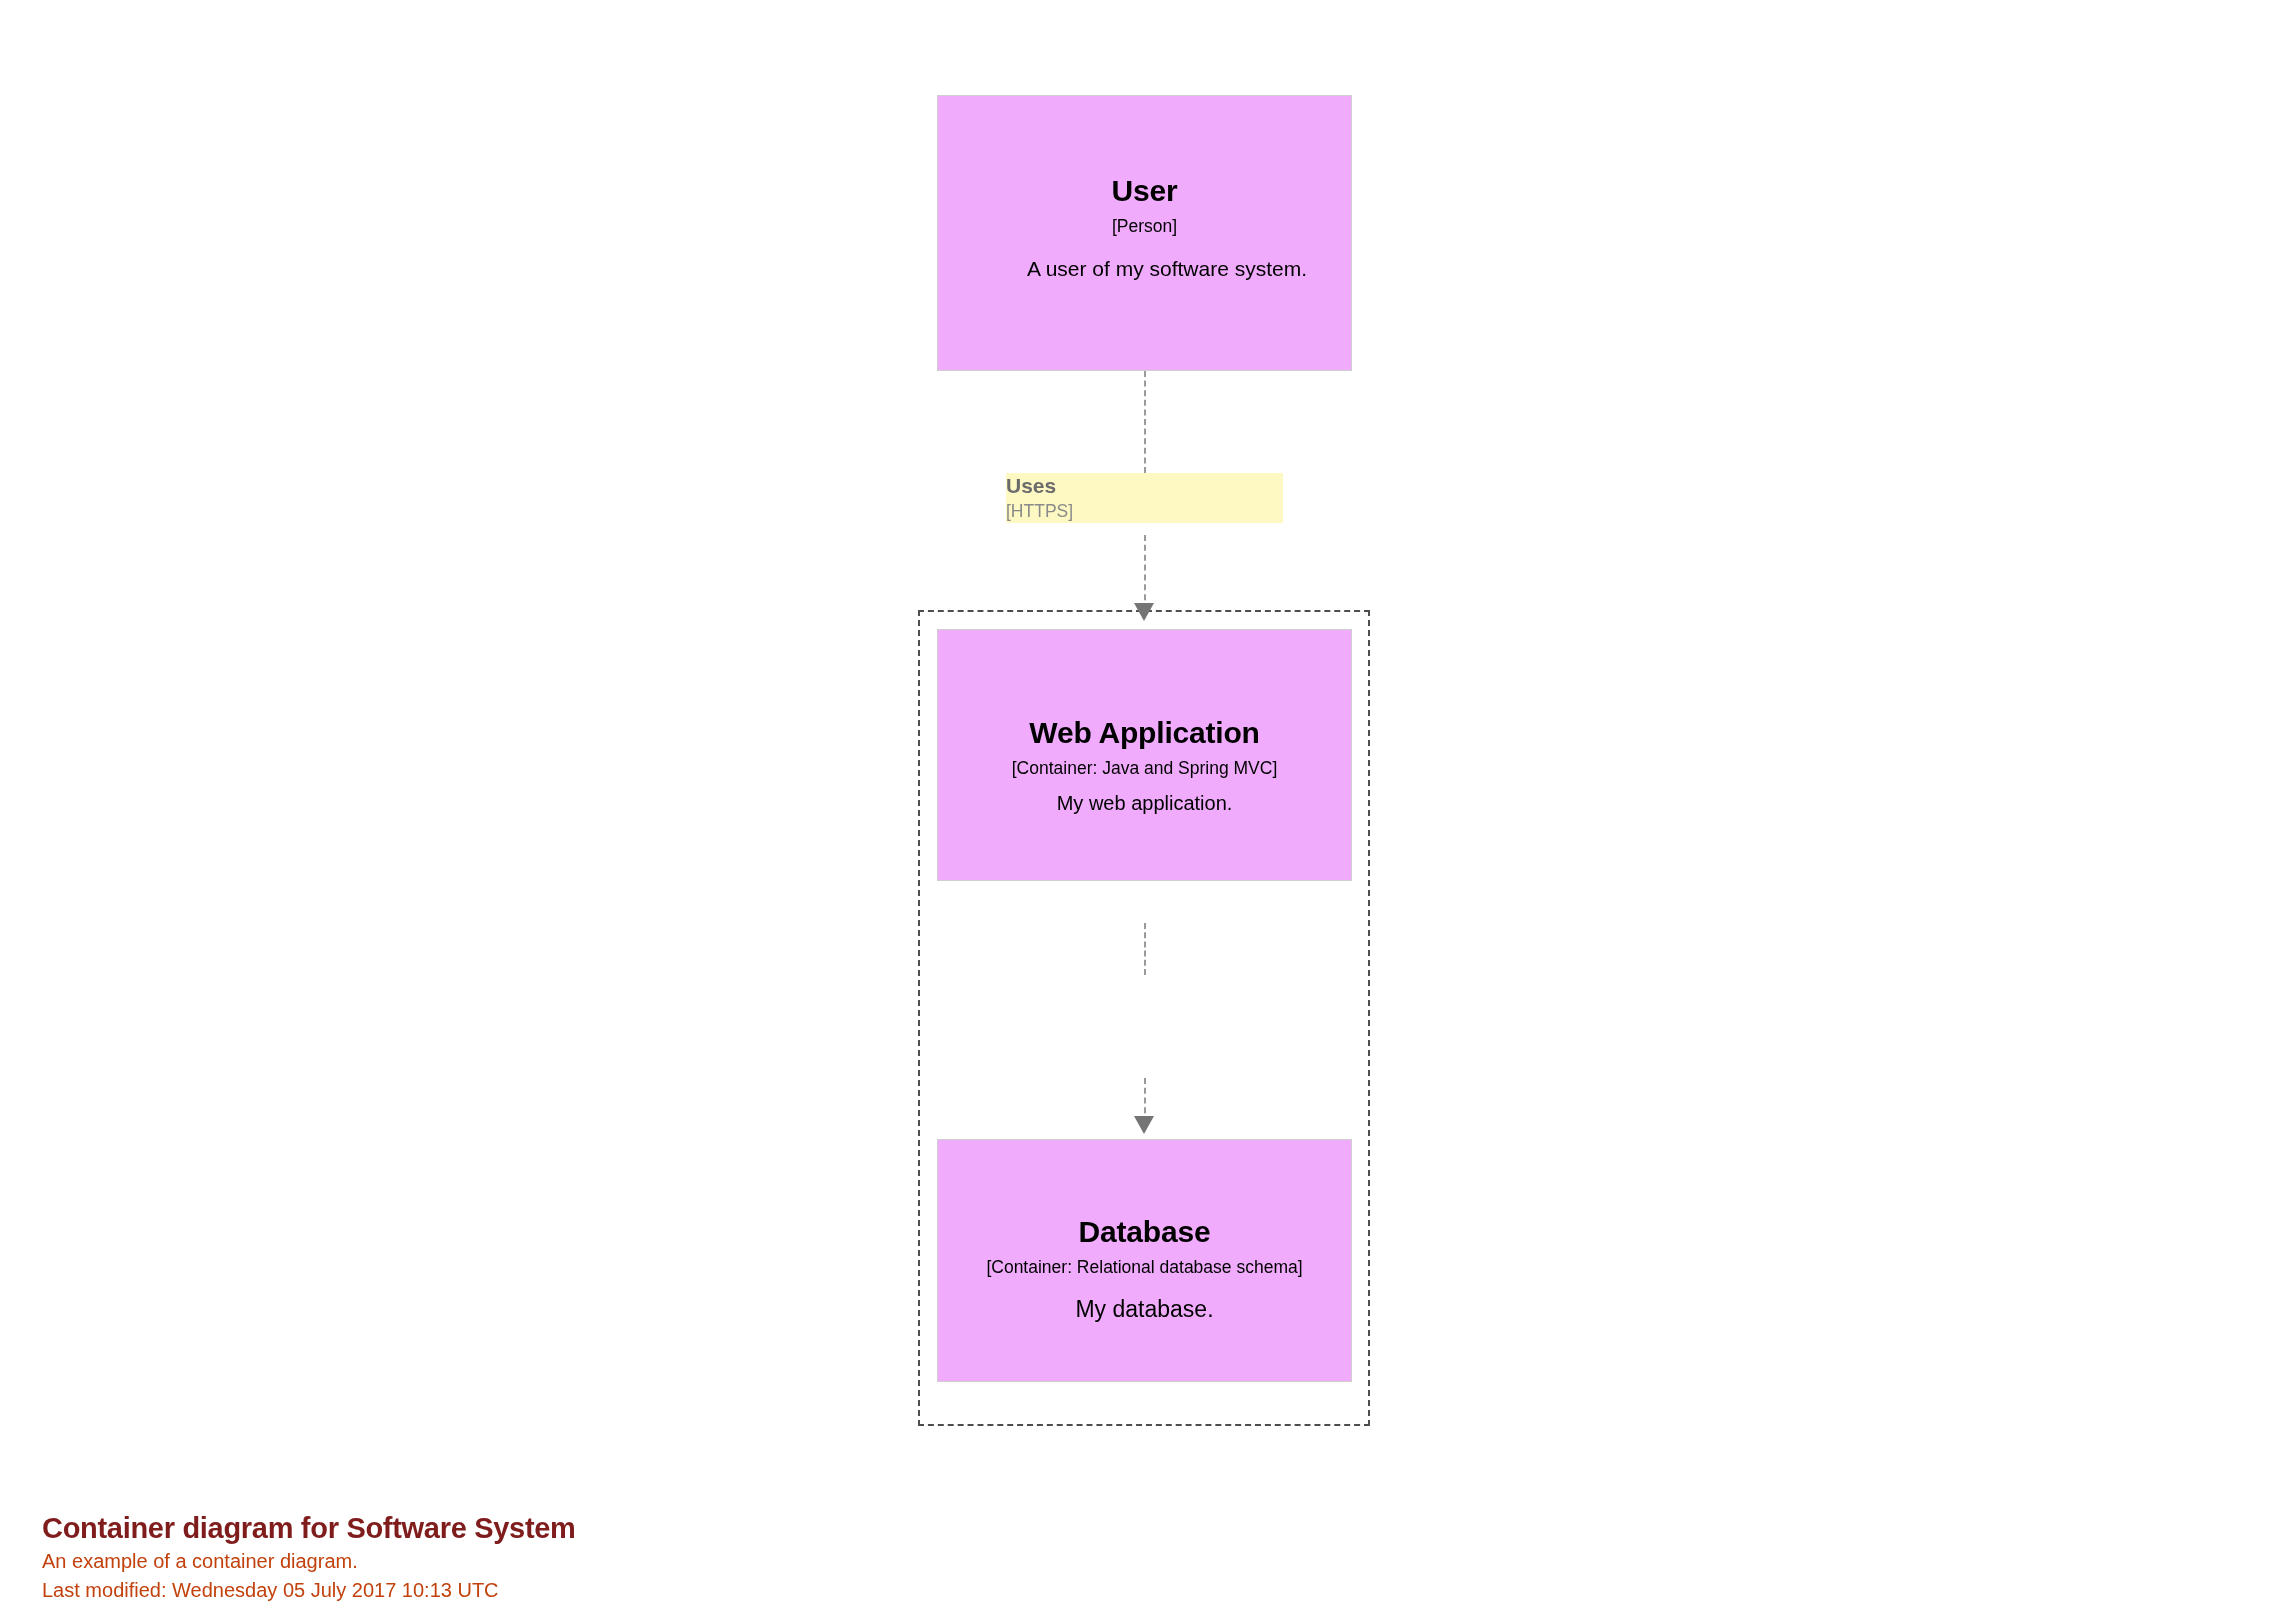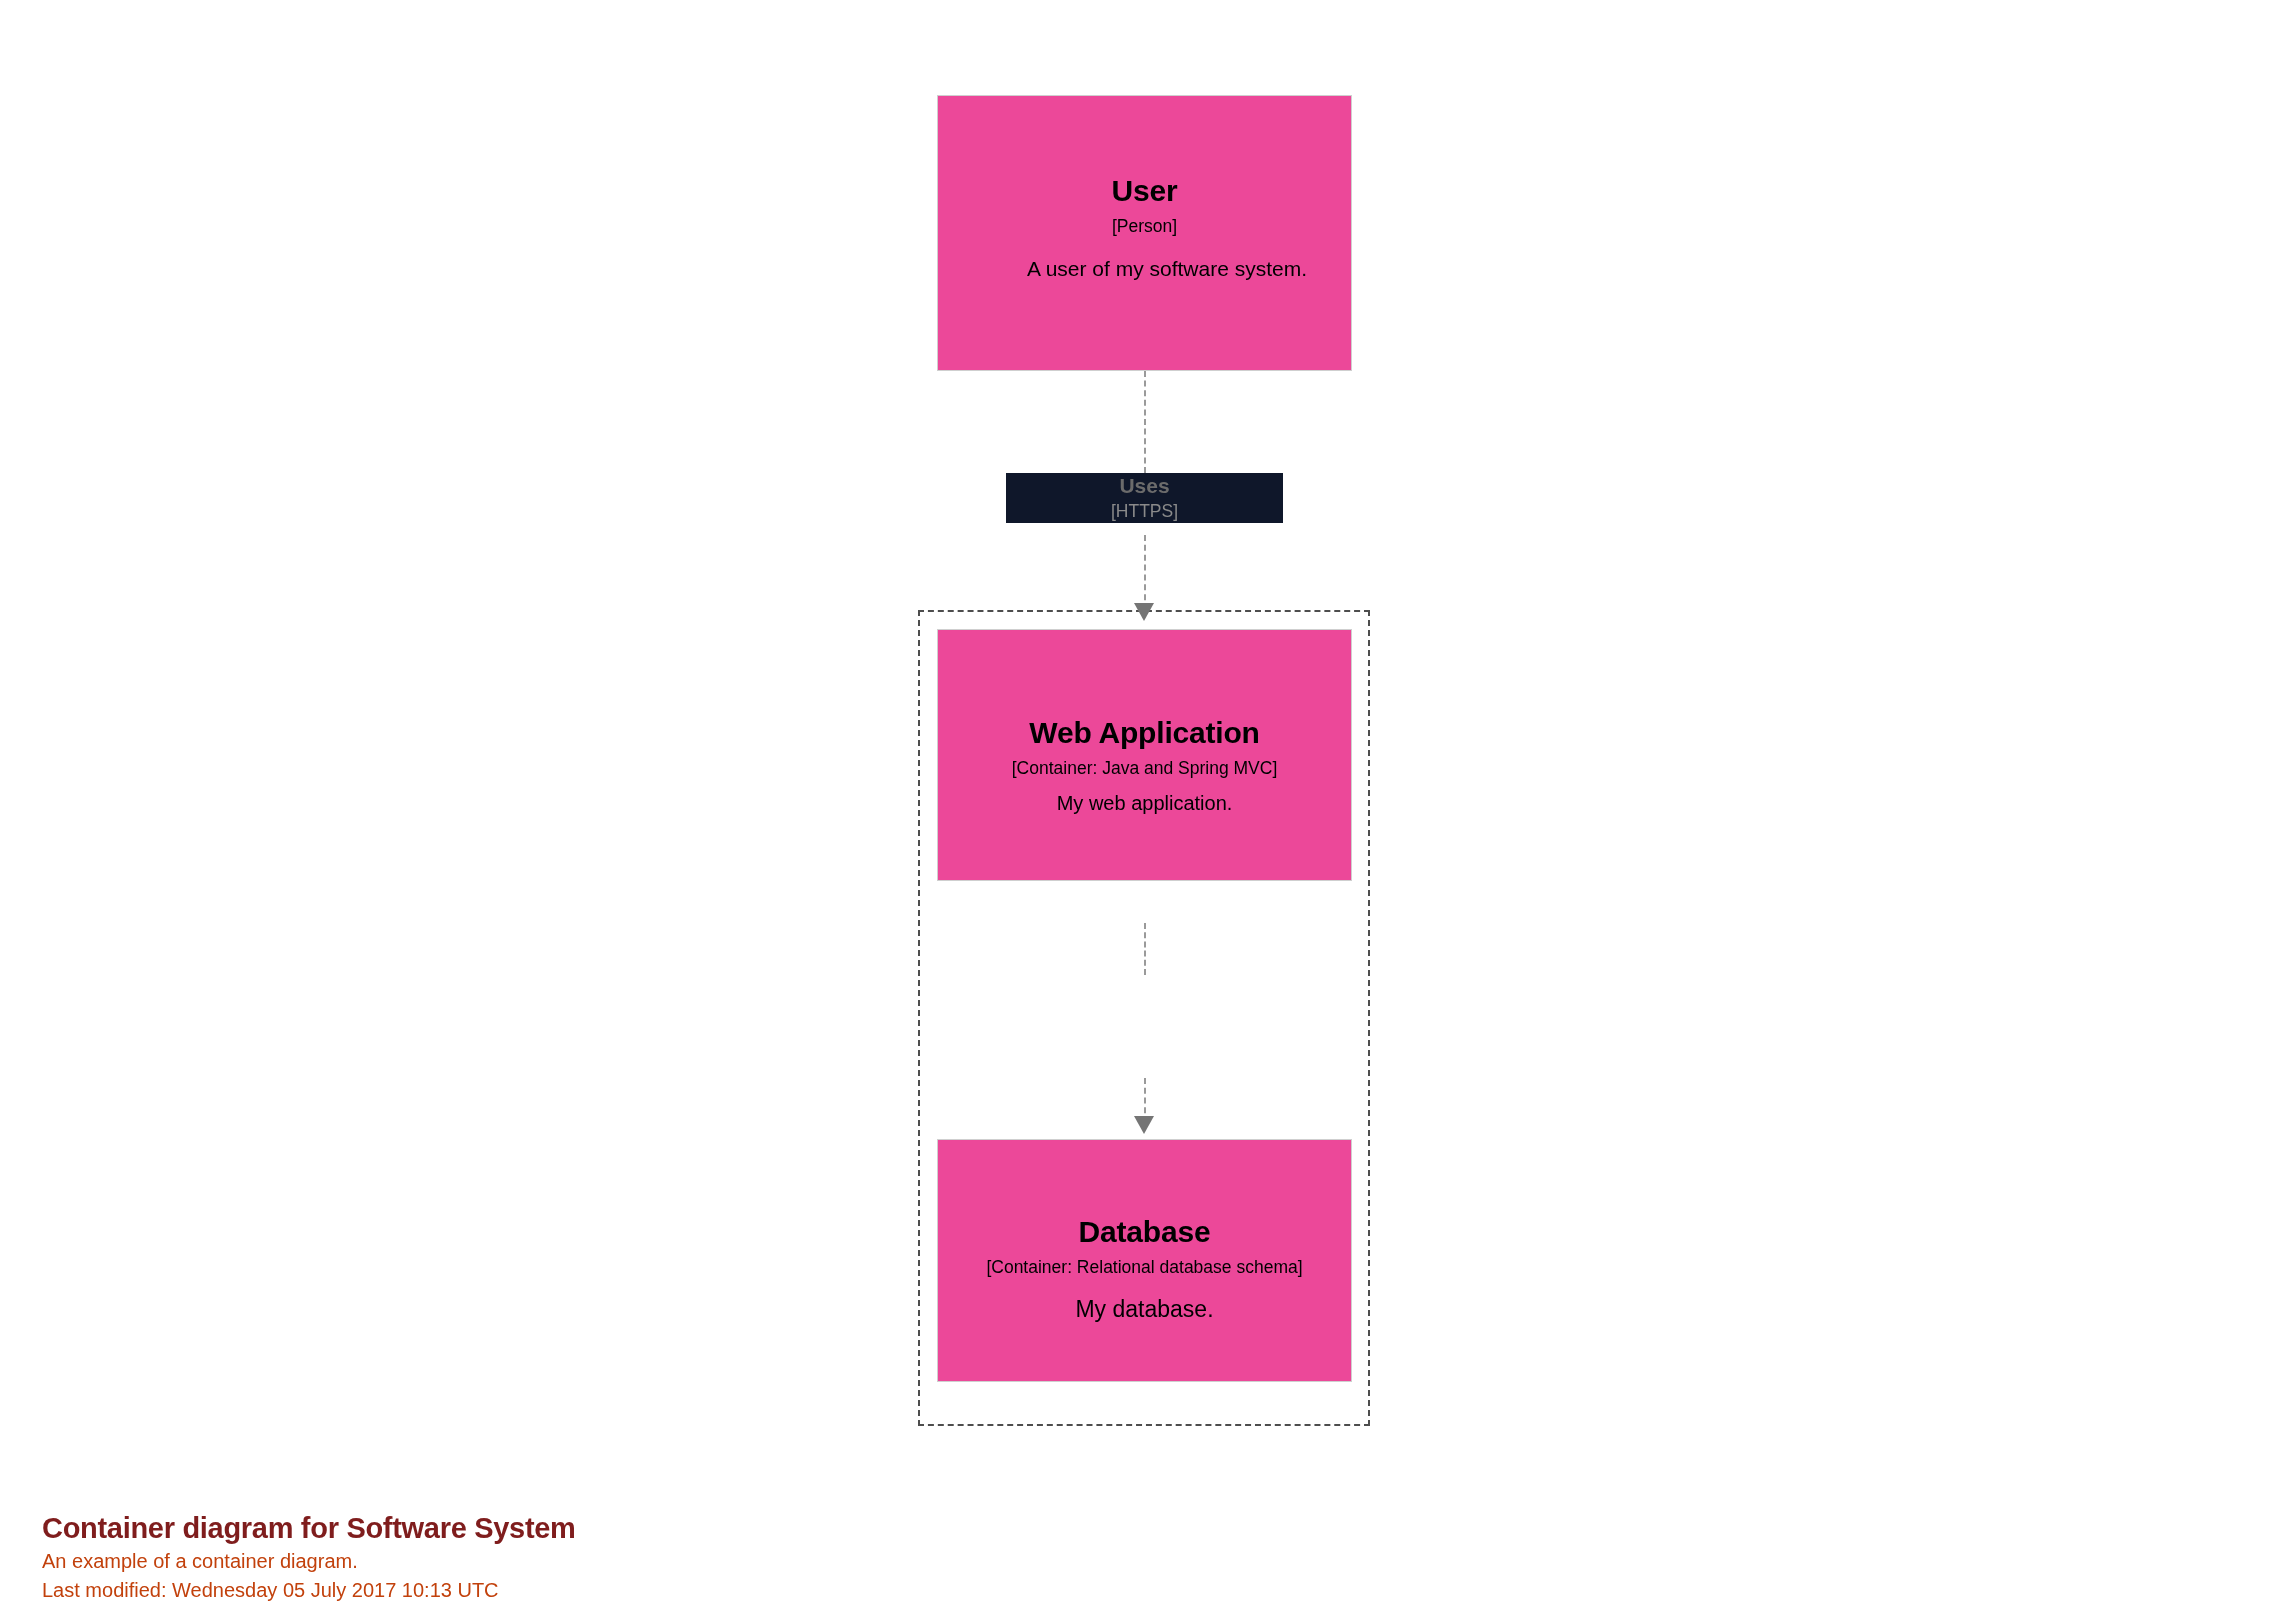--- a/index.html
+++ b/index.html
@@ -20,21 +20,21 @@
     position: absolute;
     left: 0; top: 0;
     width: 2289px;
     height: 1613px;
   }
 
   
   .node {
     position: absolute;
     box-sizing: border-box;
-    background: #ec4899;
+    background: #f0abfc;
     border: 0.9px solid #cfcfcf;
     display: flex;
     flex-direction: column;
     align-items: center;
     justify-content: flex-start;
     text-align: center;
   }
   .node .node-name {
     font-weight: bold;
     color: #000000;
@@ -104,22 +104,21 @@
   .rel-arrow {
     position: absolute;
     width: 0;
     height: 0;
     border-left: 10px solid transparent;
     border-right: 10px solid transparent;
     border-top: 18.5px solid #757575;
   }
   .rel-label {
     position: absolute;
-    text-align: center;
-    background: #0f172a;
+    background: #fef9c3;
     line-height: 1.22;
   }
   .rel-label .rel-desc {
     font-weight: bold;
     color: #6b6b6b;
     font-size: 21px;
     display: block;
   }
   .rel-label .rel-tech {
     color: #8a8a8a;

